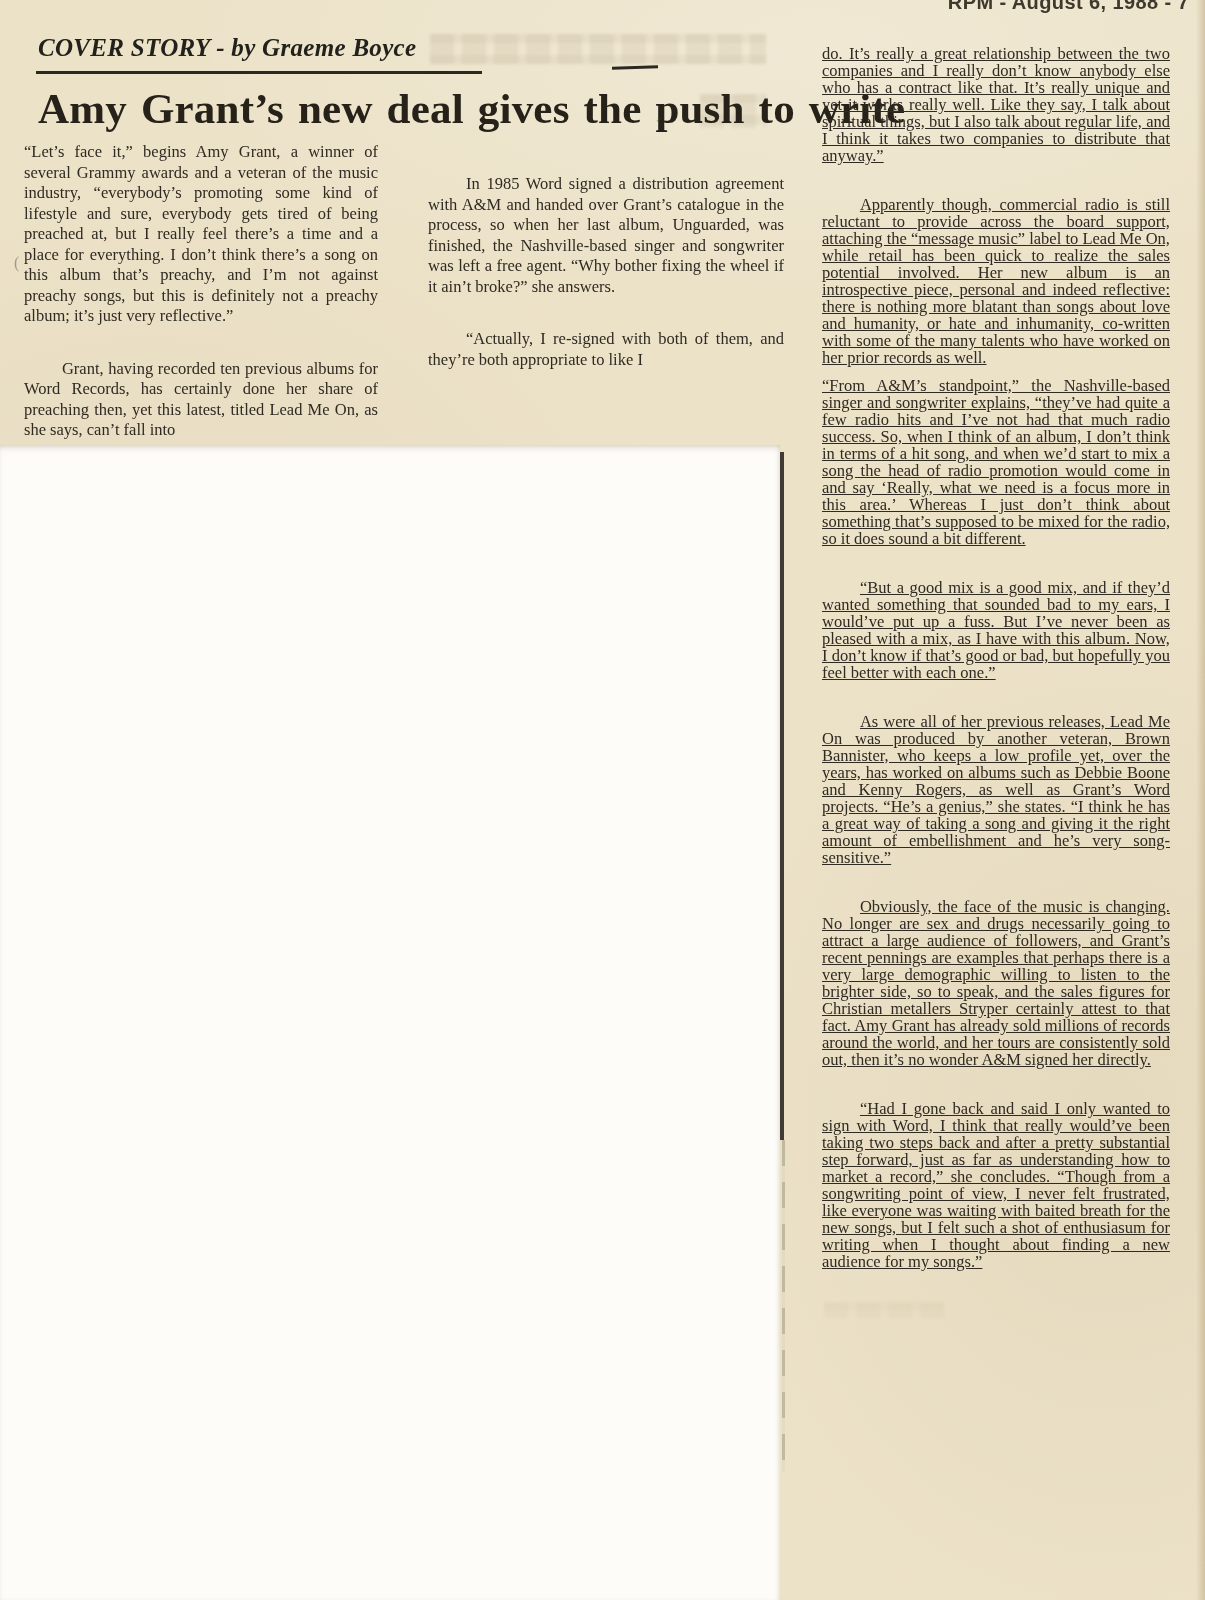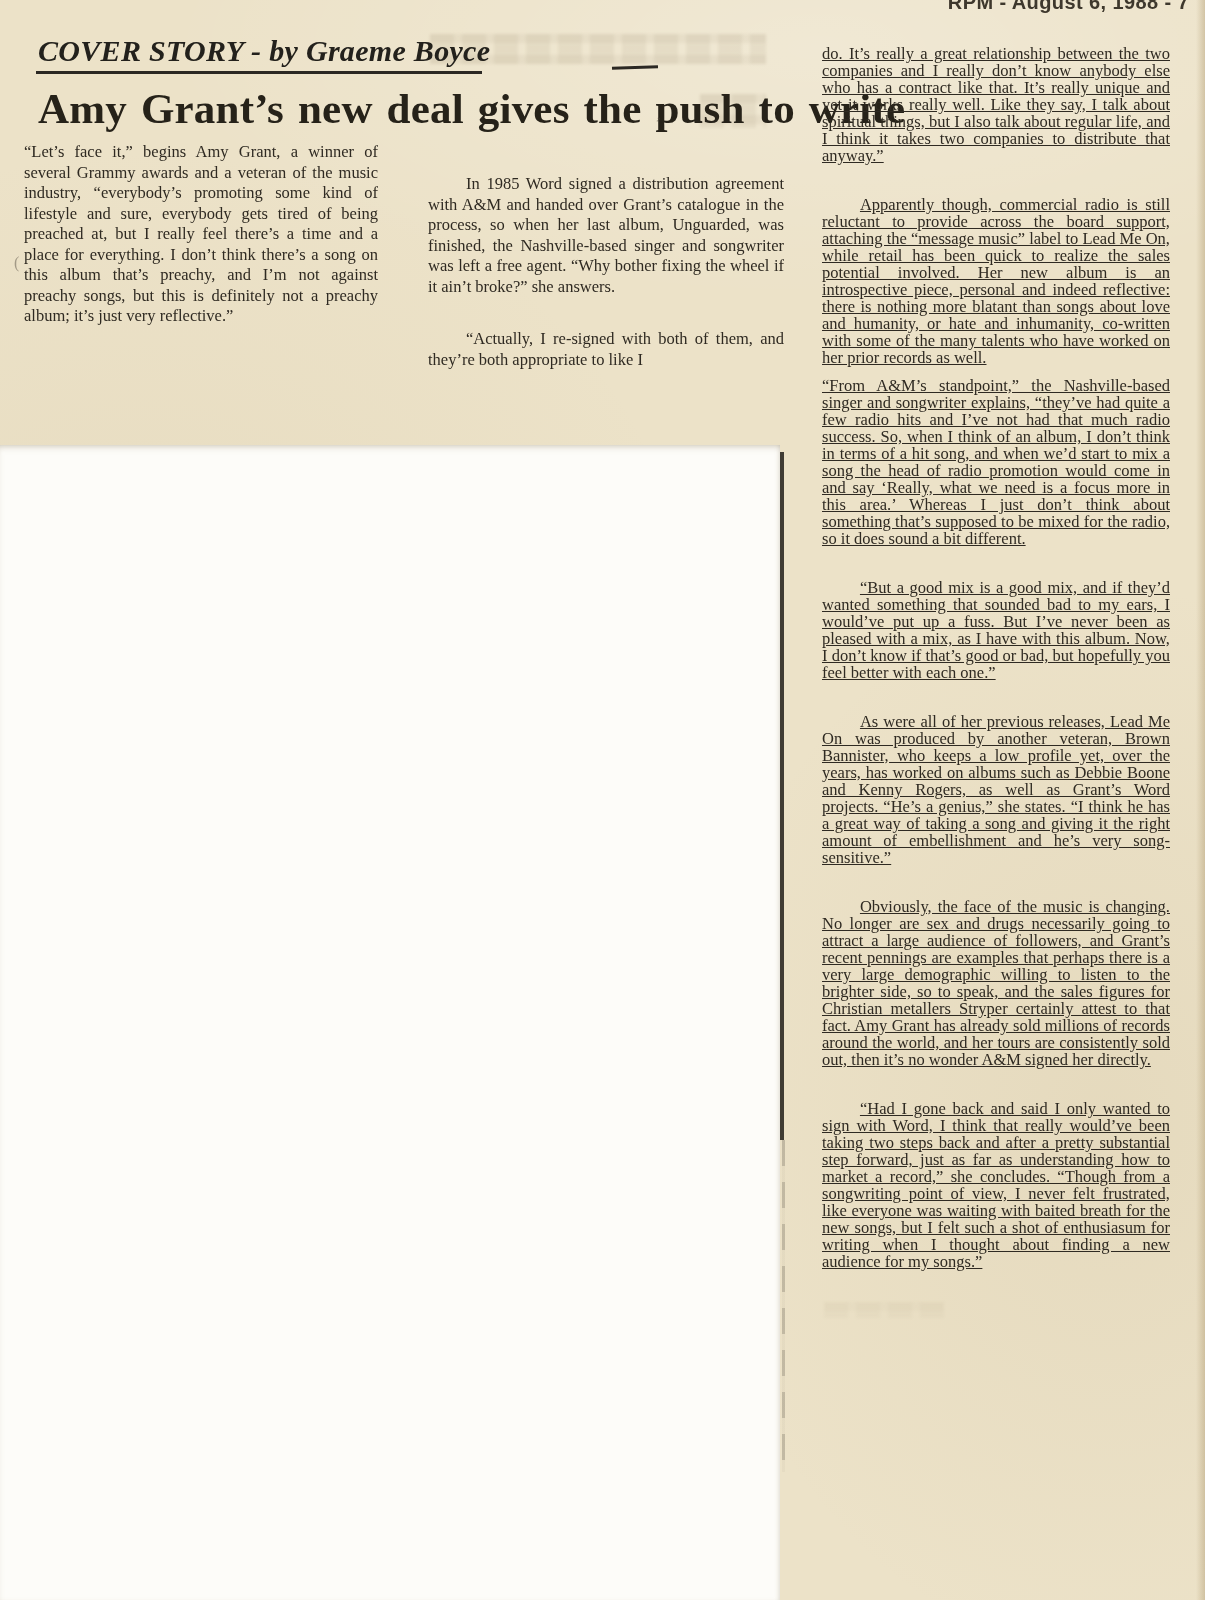--- a/index.html
+++ b/index.html
@@ -14,21 +14,21 @@
       #ece2c8;
   }
   .page{position:absolute;inset:0;}
   .header-right{
     position:absolute;top:-9px;right:16px;
     font-family:"Liberation Sans","DejaVu Sans",sans-serif;
     font-weight:bold;font-size:20px;letter-spacing:.4px;color:#3e382d;
   }
   .kicker{
     position:absolute;left:38px;top:34px;
-    font-size:30px;font-weight:bold;font-style:italic;
+    font-size:25px;font-weight:bold;font-style:italic;
     letter-spacing:.3px;color:#23211c;white-space:nowrap;
   }
   .kicker-rule{position:absolute;left:36px;top:71px;width:446px;height:3px;background:#2b2823;}
   .kicker-dash{position:absolute;left:612px;top:66px;width:46px;height:3px;background:#2b2823;transform:rotate(-2deg);}
   .headline{
     position:absolute;left:38px;top:84px;margin:0;
     font-size:43px;font-weight:bold;letter-spacing:.2px;word-spacing:3px;
     color:#262219;white-space:nowrap;
   }
   .col{position:absolute;text-align:justify;font-size:16.5px;line-height:20.5px;z-index:2;}
@@ -76,20 +76,21 @@
 
   <div class="kicker">COVER STORY - by Graeme Boyce</div>
   <div class="kicker-rule"></div>
   <div class="kicker-dash"></div>
 
   <h1 class="headline">Amy Grant’s new deal gives the push to write</h1>
 
   <div id="col1" class="col">
 
   <p class="para">“Let’s face it,” begins Amy Grant, a winner of several Grammy awards and a veteran of the music industry, “everybody’s promoting some kind of lifestyle and sure, everybody gets tired of being preached at, but I really feel there’s a time and a place for everything. I don’t think there’s a song on this album that’s preachy, and I’m not against preachy songs, but this is definitely not a preachy album; it’s just very reflective.”</p>
+      <p class="para indent">Grant, having recorded ten previous albums for Word Records, has certainly done her share of preaching then, yet this latest, titled Lead Me On, as she says, can’t fall into</p>
     </div>
 
   <div id="col2" class="col">
 
       <p class="para indent">In 1985 Word signed a distribution agreement with A&amp;M and handed over Grant’s catalogue in the process, so when her last album, Unguarded, was finished, the Nashville-based singer and songwriter was left a free agent. “Why bother fixing the wheel if it ain’t broke?” she answers.</p>
       <p class="para indent">“Actually, I re-signed with both of them, and they’re both appropriate to like I</p>
     </div>
 
   <div id="col3" class="col">
 

